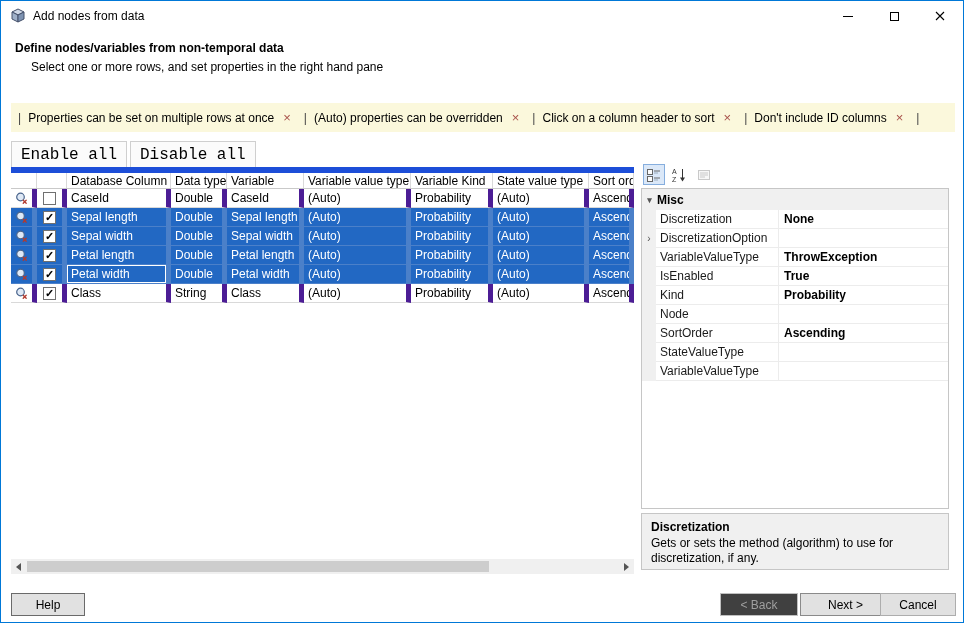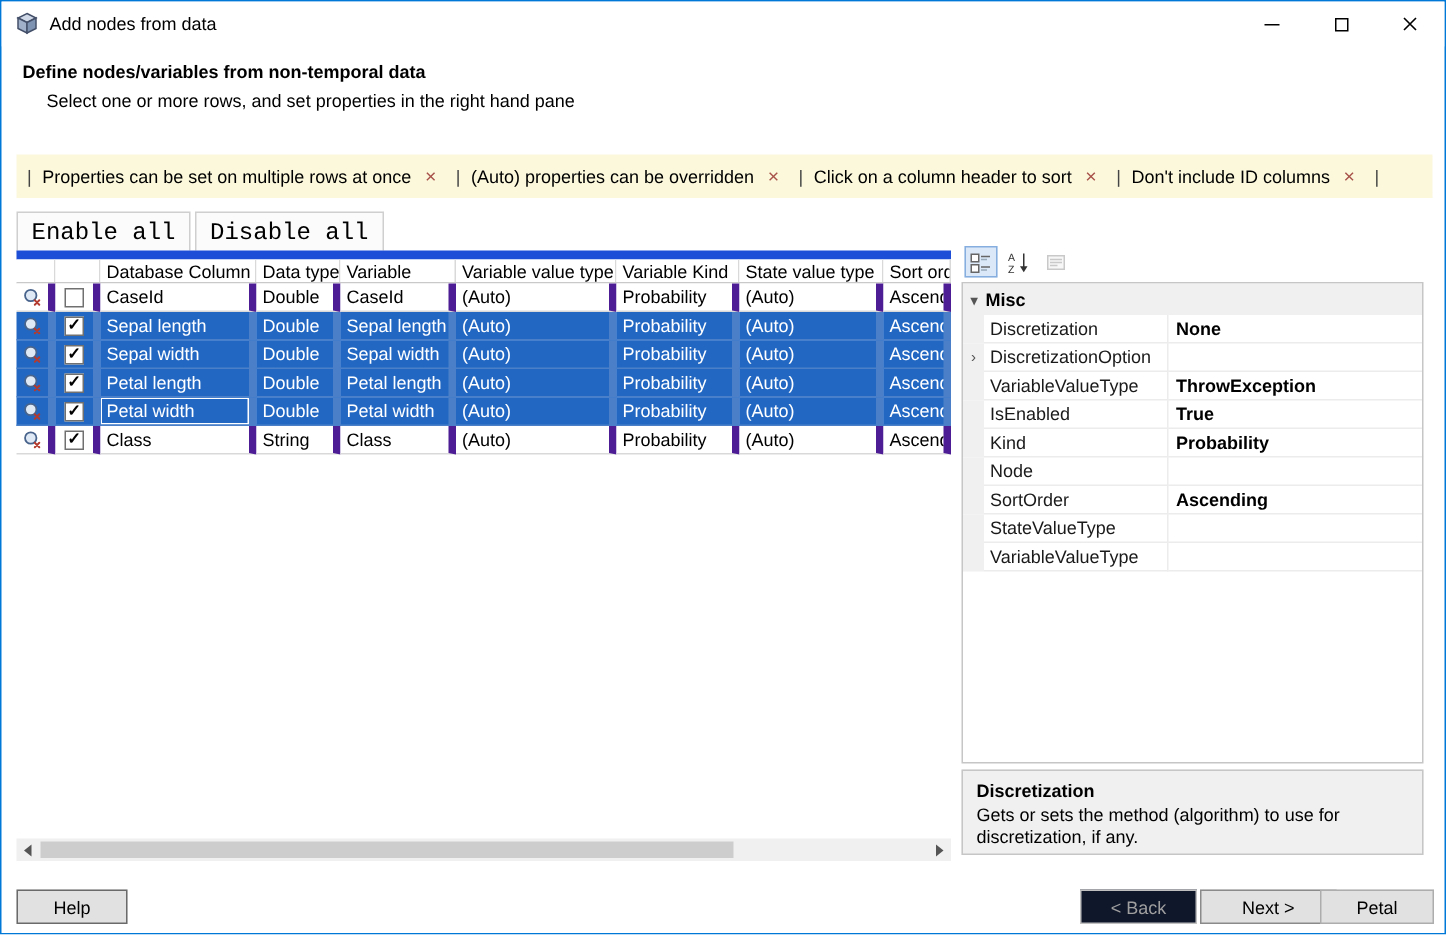--- a/index.html
+++ b/index.html
@@ -57,21 +57,21 @@
 .pg-gutter{flex:none;width:14px;background:#f0f0f0;display:flex;align-items:center;justify-content:center;font-size:10px;color:#555;}
 .pg-name{flex:none;width:123px;display:flex;align-items:center;padding-left:4px;border-right:1px solid #ececec;border-bottom:1px solid #ececec;color:#1a1a1a;white-space:nowrap;overflow:hidden;}
 .pg-value{flex:1;display:flex;align-items:center;padding-left:5px;border-bottom:1px solid #ececec;white-space:nowrap;overflow:hidden;}
 .pg-value.bold{font-weight:bold;}
 .pdesc{position:absolute;left:640px;top:512px;width:308px;height:57px;background:#f0f0f0;border:1px solid #c6c6c6;padding:6px 9px;}
 .pdesc-title{font-weight:bold;margin-bottom:2px;}
 .pdesc-text{line-height:1.25;}
 
 .btn{position:absolute;height:23px;background:#e1e1e1;border:1px solid #adadad;font-family:inherit;font-size:12px;text-align:center;}
 .btn-help{left:10px;top:592px;width:74px;border-color:#6a6a6a;}
-.btn-back{left:719px;top:592px;width:78px;color:#9f9f9f;background:#0f172a;border-color:#c0c0c0;}
+.btn-back{left:719px;top:592px;width:78px;color:#9f9f9f;background:#404040;border-color:#c0c0c0;}
 .btn-next{left:799px;top:592px;width:91px;border-color:#8a8a8a;}
 .btn-cancel{left:879px;top:592px;width:76px;}
 </style>
 </head>
 <body>
 
 <div class="window">
 
   <div class="titlebar">
     <span class="app-icon">
@@ -358,15 +358,15 @@
   </div>
 
   <div class="pdesc">
     <div class="pdesc-title">Discretization</div>
     <div class="pdesc-text">Gets or sets the method (algorithm) to use for discretization, if any.</div>
   </div>
 
   <button class="btn btn-help">Help</button>
   <button class="btn btn-back" disabled="">&lt; Back</button>
   <button class="btn btn-next">Next &gt;</button>
-  <button class="btn btn-cancel">Petal</button>
+  <button class="btn btn-cancel">Cancel</button>
 
 </div>
 
 </body></html>

